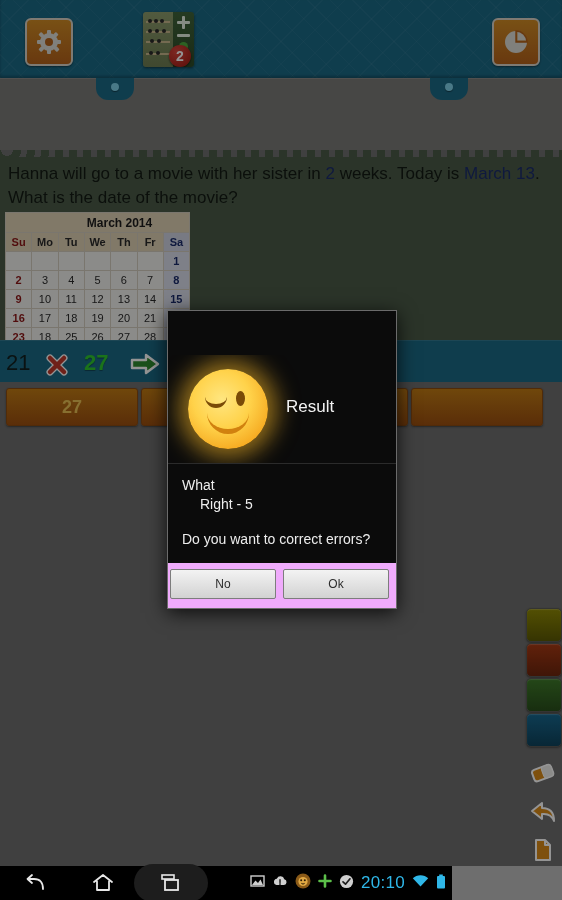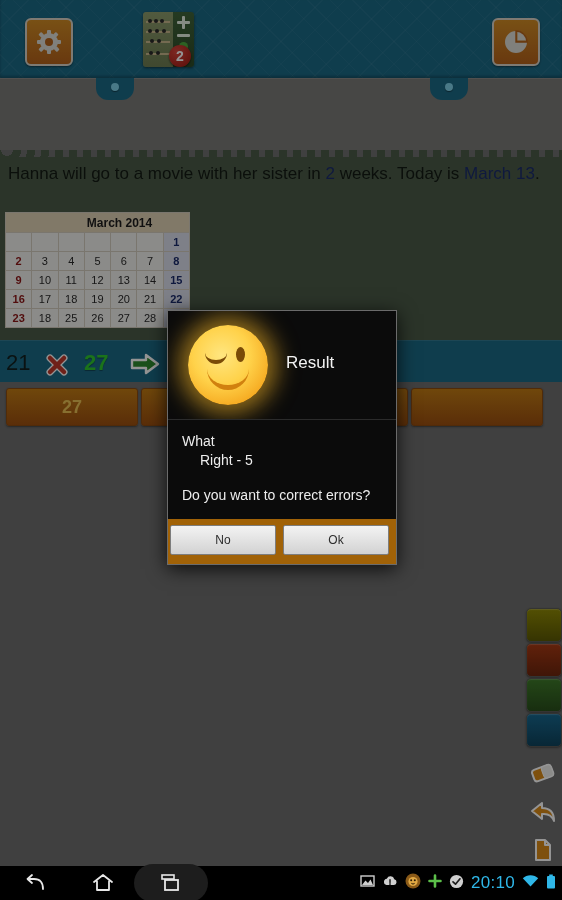--- a/index.html
+++ b/index.html
@@ -129,39 +129,39 @@
     box-shadow:inset 0 1px 1px rgba(255,255,255,.2),0 1px 2px rgba(0,0,0,.35);}
   .railicon{position:absolute;left:4px;width:30px;height:28px;display:flex;align-items:center;justify-content:center;}
 
   
   .dim{position:absolute;left:0;top:0;width:562px;height:866px;background:rgba(0,0,0,.42);}
 
   
   .dlg{position:absolute;left:167px;top:310px;width:228px;
     background:#0b0b0b;border:1px solid #6b6b6b;
     box-shadow:0 4px 18px rgba(0,0,0,.8);}
-  .dlghead{position:relative;height:108px;border-bottom:1px solid #2b2b2b;overflow:hidden;}
+  .dlghead{position:relative;height:108px;border-bottom:1px solid #2b2b2b;overflow:hidden;margin-top:44px;}
   .smiley{position:absolute;left:10px;top:4px;width:100px;height:100px;}
   .smface{position:absolute;left:10px;top:10px;width:80px;height:80px;border-radius:50%;
     background:radial-gradient(circle at 42% 38%,#ffe680 0%,#ffd24a 42%,#f5a81f 78%,#e58f12 100%);
     box-shadow:0 0 22px 9px rgba(255,190,40,.55);}
   .smeye{position:absolute;width:9px;height:15px;border-radius:50%;background:#7a4b07;}
   .smwink{position:absolute;width:22px;height:9px;border-bottom:4px solid #7a4b07;border-radius:0 0 14px 14px;}
   .smmouth{position:absolute;width:42px;height:20px;border-bottom:5px solid #d1810f;border-radius:0 0 26px 26px;}
   .dlgtitle{position:absolute;left:118px;top:42px;font-size:17px;color:#f2f2f2;}
   .dlgbody{padding:12px 14px 14px 14px;color:#ededed;font-size:14px;line-height:19px;}
   .dlgbody .ind{padding-left:18px;}
   .dlgbody .q{margin-top:16px;}
-  .dlgbtns{display:flex;gap:7px;padding:6px 7px 9px 2px;background:#a16207;}
+  .dlgbtns{display:flex;gap:7px;padding:6px 7px 9px 2px;background:#f0abfc;}
   .dlgbtn{flex:1;height:28px;border:1px solid #7d7d7d;border-radius:2px;
     background:linear-gradient(180deg,#f3f3f3,#d2d2d2);
     color:#2d2d2d;font-size:12px;display:flex;align-items:center;justify-content:center;}
 
   
-  .sysbar{position:absolute;left:0;top:866px;width:562px;height:34px;background:#000;text-align:center;}
+  .sysbar{position:absolute;left:0;top:866px;width:452px;height:34px;background:#000;text-align:center;}
   .navbtn{position:absolute;top:0;height:34px;width:58px;display:flex;align-items:center;justify-content:center;}
   #navBack{left:6px;} #navHome{left:74px;} #navRecent{left:142px;}
   #navRecent:before{content:"";position:absolute;left:-8px;top:-2px;width:74px;height:38px;border-radius:20px;background:#1d1d1d;}
   #navRecent svg{position:relative;z-index:1;}
   .tray{position:absolute;right:6px;top:0;height:34px;display:flex;align-items:center;gap:7px;}
   .clock{color:#2fb7e8;font-size:17px;letter-spacing:.3px;}
 </style>
 </head>
 <body>
 
@@ -250,26 +250,36 @@
     <div class="pbwrap">
       <div class="pb-green" id="pbGreen" style="width: 56%;"></div>
       <div class="pb-red" id="pbRed" style="left: 56%; width: 29%;"></div>
     </div>
     <div class="pbdot"></div>
   </div>
 
   <div class="sheet">
     <div class="qtext">
       <span>Hanna will go to a movie with her sister in </span><span class="hl">2</span><span> weeks. Today is </span><span class="hl">March 13</span><span>.</span><br>
+      <span>What is the date of the movie?</span>
     </div>
 
     <table class="cal">
       <thead>
         <tr>
             <th class="caltitle" colspan="7">March 2014</th>
+          </tr>
+        <tr id="calHead">
+            <th class="su">Su</th>
+            <th>Mo</th>
+            <th>Tu</th>
+            <th>We</th>
+            <th>Th</th>
+            <th>Fr</th>
+            <th class="sa">Sa</th>
           </tr>
       </thead>
       <tbody id="calBody">
           <tr>
             <td class="su"></td>
             <td></td>
             <td></td>
             <td></td>
             <td></td>
             <td></td>

